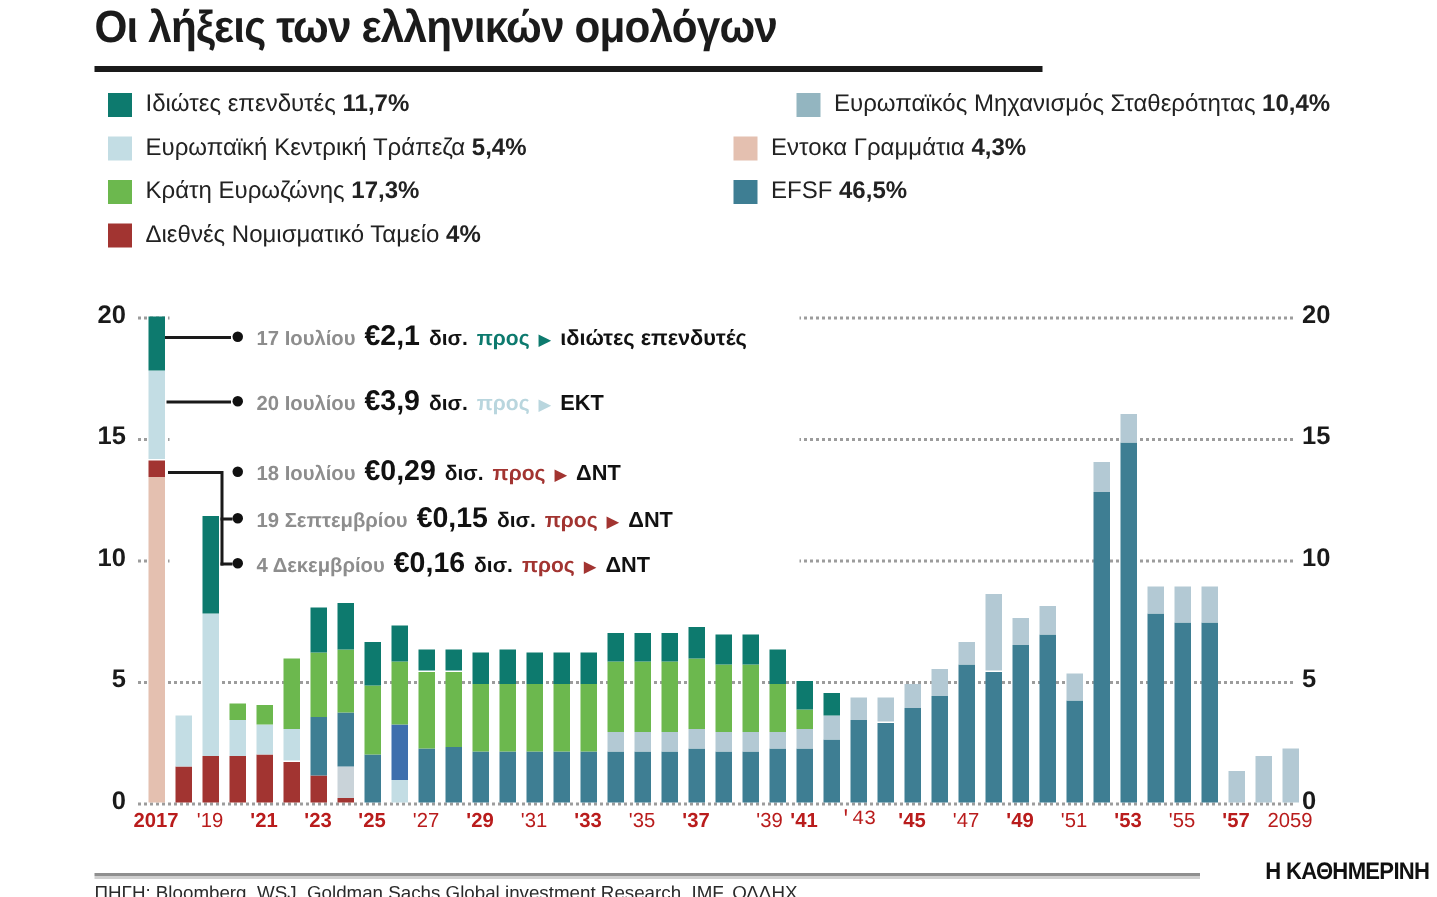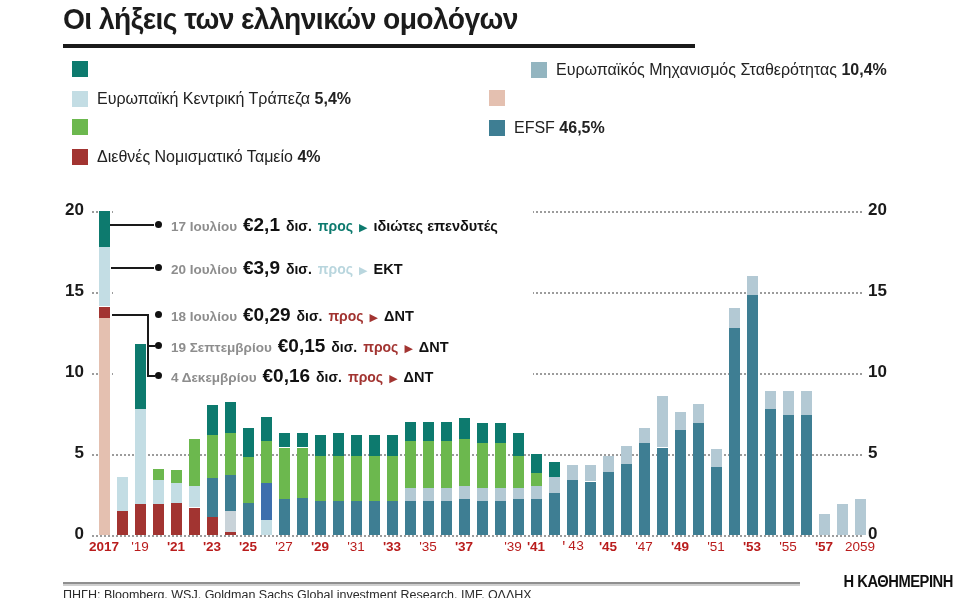--- a/index.html
+++ b/index.html
@@ -47,38 +47,41 @@
 <body>
 
 <div class="canvas">
 
   <div class="title">Οι λήξεις των ελληνικών ομολόγων</div>
   <div class="title-rule"></div>
 
   <div id="legend">
       <div class="legend-item" style="left: 72px; top: 61px;">
         <span class="swatch" style="background: rgb(13, 122, 110);"></span>
+        <span class="legend-label">Ιδιώτες επενδυτές <b>11,7%</b></span>
       </div>
       <div class="legend-item" style="left: 72px; top: 90px;">
         <span class="swatch" style="background: rgb(195, 221, 228);"></span>
         <span class="legend-label">Ευρωπαϊκή Κεντρική Τράπεζα <b>5,4%</b></span>
       </div>
       <div class="legend-item" style="left: 72px; top: 119px;">
         <span class="swatch" style="background: rgb(108, 184, 78);"></span>
+        <span class="legend-label">Κράτη Ευρωζώνης <b>17,3%</b></span>
       </div>
       <div class="legend-item" style="left: 72px; top: 148px;">
         <span class="swatch" style="background: rgb(162, 52, 49);"></span>
         <span class="legend-label">Διεθνές Νομισματικό Ταμείο <b>4%</b></span>
       </div>
       <div class="legend-item" style="left: 489px; top: 61px; padding-left: 42px;">
         <span class="swatch" style="background: rgb(147, 181, 192);"></span>
         <span class="legend-label">Ευρωπαϊκός Μηχανισμός Σταθερότητας <b>10,4%</b></span>
       </div>
       <div class="legend-item" style="left: 489px; top: 90px;">
         <span class="swatch" style="background: rgb(228, 192, 176);"></span>
+        <span class="legend-label">Εντοκα Γραμμάτια <b>4,3%</b></span>
       </div>
       <div class="legend-item" style="left: 489px; top: 119px;">
         <span class="swatch" style="background: rgb(62, 126, 147);"></span>
         <span class="legend-label">EFSF <b>46,5%</b></span>
       </div>
     </div>
 
   <div id="plot">
       <div class="grid" style="top: 535px;"></div>
       <div class="ylab left" style="top: 524px;">0</div>

